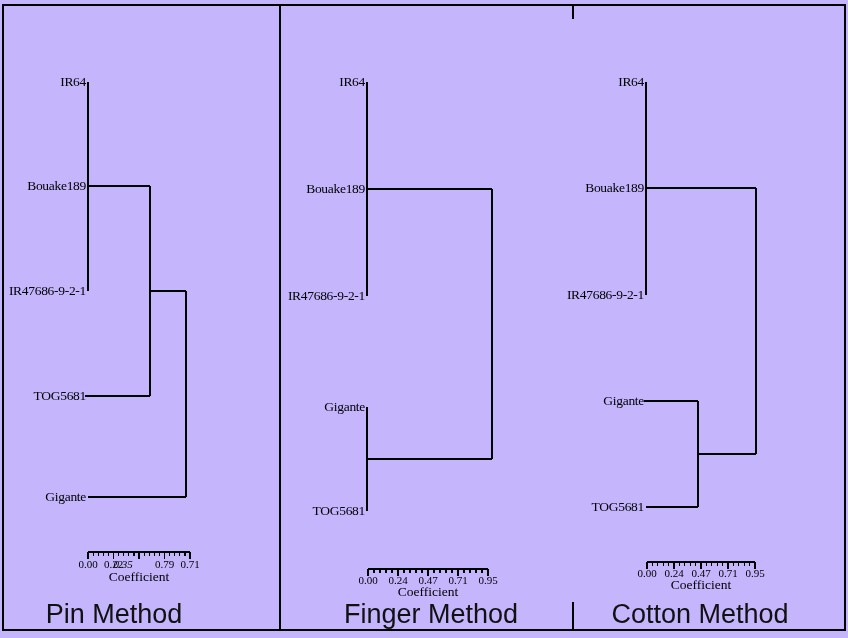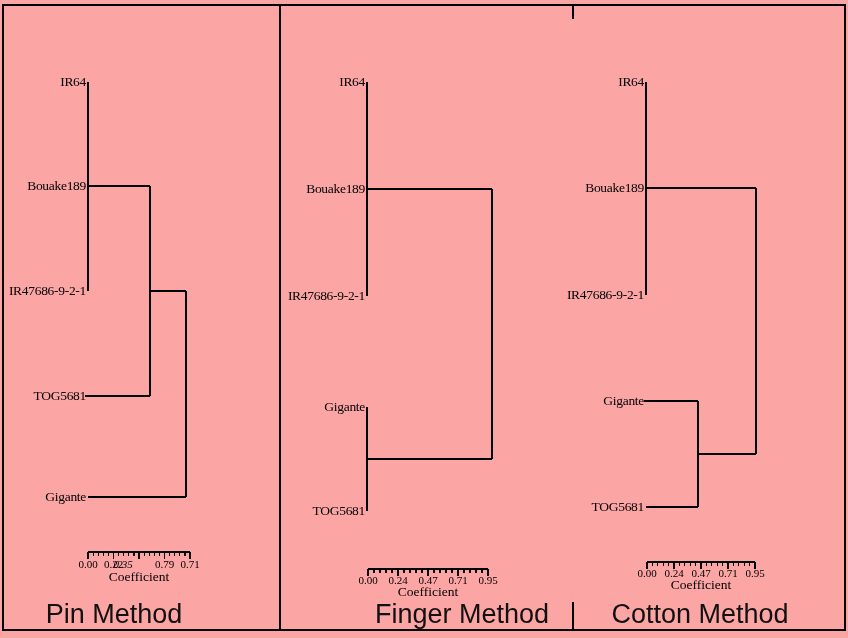--- a/index.html
+++ b/index.html
@@ -1,18 +1,18 @@
 <!DOCTYPE html>
 <html><head>
 <meta charset="utf-8">
 <style>
   html,body{margin:0;padding:0;background:#ffffff;}
   body{width:848px;height:638px;overflow:hidden;position:relative;
        font-family:"Liberation Serif", serif;color:#000;}
-  .figure{position:absolute;left:0;top:0;width:848px;height:638px;background:#fca5a5;}
+  .figure{position:absolute;left:0;top:0;width:848px;height:638px;background:#c4b5fd;}
   .outer-border{position:absolute;left:2px;top:4px;width:844px;height:627px;
        border:2px solid #000;box-sizing:border-box;}
   .v-div{position:absolute;background:#000;width:2px;}
   .lbl{position:absolute;white-space:nowrap;}
   .taxon{width:150px;text-align:right;font-size:13.5px;line-height:18px;
        letter-spacing:-0.3px;}
   .tick-lbl{width:40px;text-align:center;font-size:11px;line-height:12px;}
   .axis-title{width:120px;text-align:center;font-size:13.5px;line-height:14px;}
   .method{width:320px;text-align:center;
        font-family:"Liberation Sans", sans-serif;font-size:27px;line-height:29px;
@@ -52,21 +52,21 @@
       <div class="lbl taxon" style="left: 215px; top: 180px;">Bouake189</div>
       <div class="lbl taxon" style="left: 215px; top: 287px;">IR47686-9-2-1</div>
       <div class="lbl taxon" style="left: 215px; top: 398px;">Gigante</div>
       <div class="lbl taxon" style="left: 215px; top: 502px;">TOG5681</div>
       <div class="lbl tick-lbl" style="left: 348px; top: 574px;">0.00</div>
       <div class="lbl tick-lbl" style="left: 378px; top: 574px;">0.24</div>
       <div class="lbl tick-lbl" style="left: 408px; top: 574px;">0.47</div>
       <div class="lbl tick-lbl" style="left: 438px; top: 574px;">0.71</div>
       <div class="lbl tick-lbl" style="left: 468px; top: 574px;">0.95</div>
       <div class="lbl axis-title" style="left: 368px; top: 585px;">Coefficient</div>
-      <div class="lbl method" style="left: 302px; top: 600px;">Finger Method</div>
+      <div class="lbl method" style="left: 271px; top: 600px;">Finger Method</div>
       <div class="lbl taxon" style="left: 494px; top: 73px;">IR64</div>
       <div class="lbl taxon" style="left: 494px; top: 179px;">Bouake189</div>
       <div class="lbl taxon" style="left: 494px; top: 286px;">IR47686-9-2-1</div>
       <div class="lbl taxon" style="left: 494px; top: 392px;">Gigante</div>
       <div class="lbl taxon" style="left: 494px; top: 498px;">TOG5681</div>
       <div class="lbl tick-lbl" style="left: 627px; top: 567px;">0.00</div>
       <div class="lbl tick-lbl" style="left: 654px; top: 567px;">0.24</div>
       <div class="lbl tick-lbl" style="left: 681px; top: 567px;">0.47</div>
       <div class="lbl tick-lbl" style="left: 708px; top: 567px;">0.71</div>
       <div class="lbl tick-lbl" style="left: 735px; top: 567px;">0.95</div>

